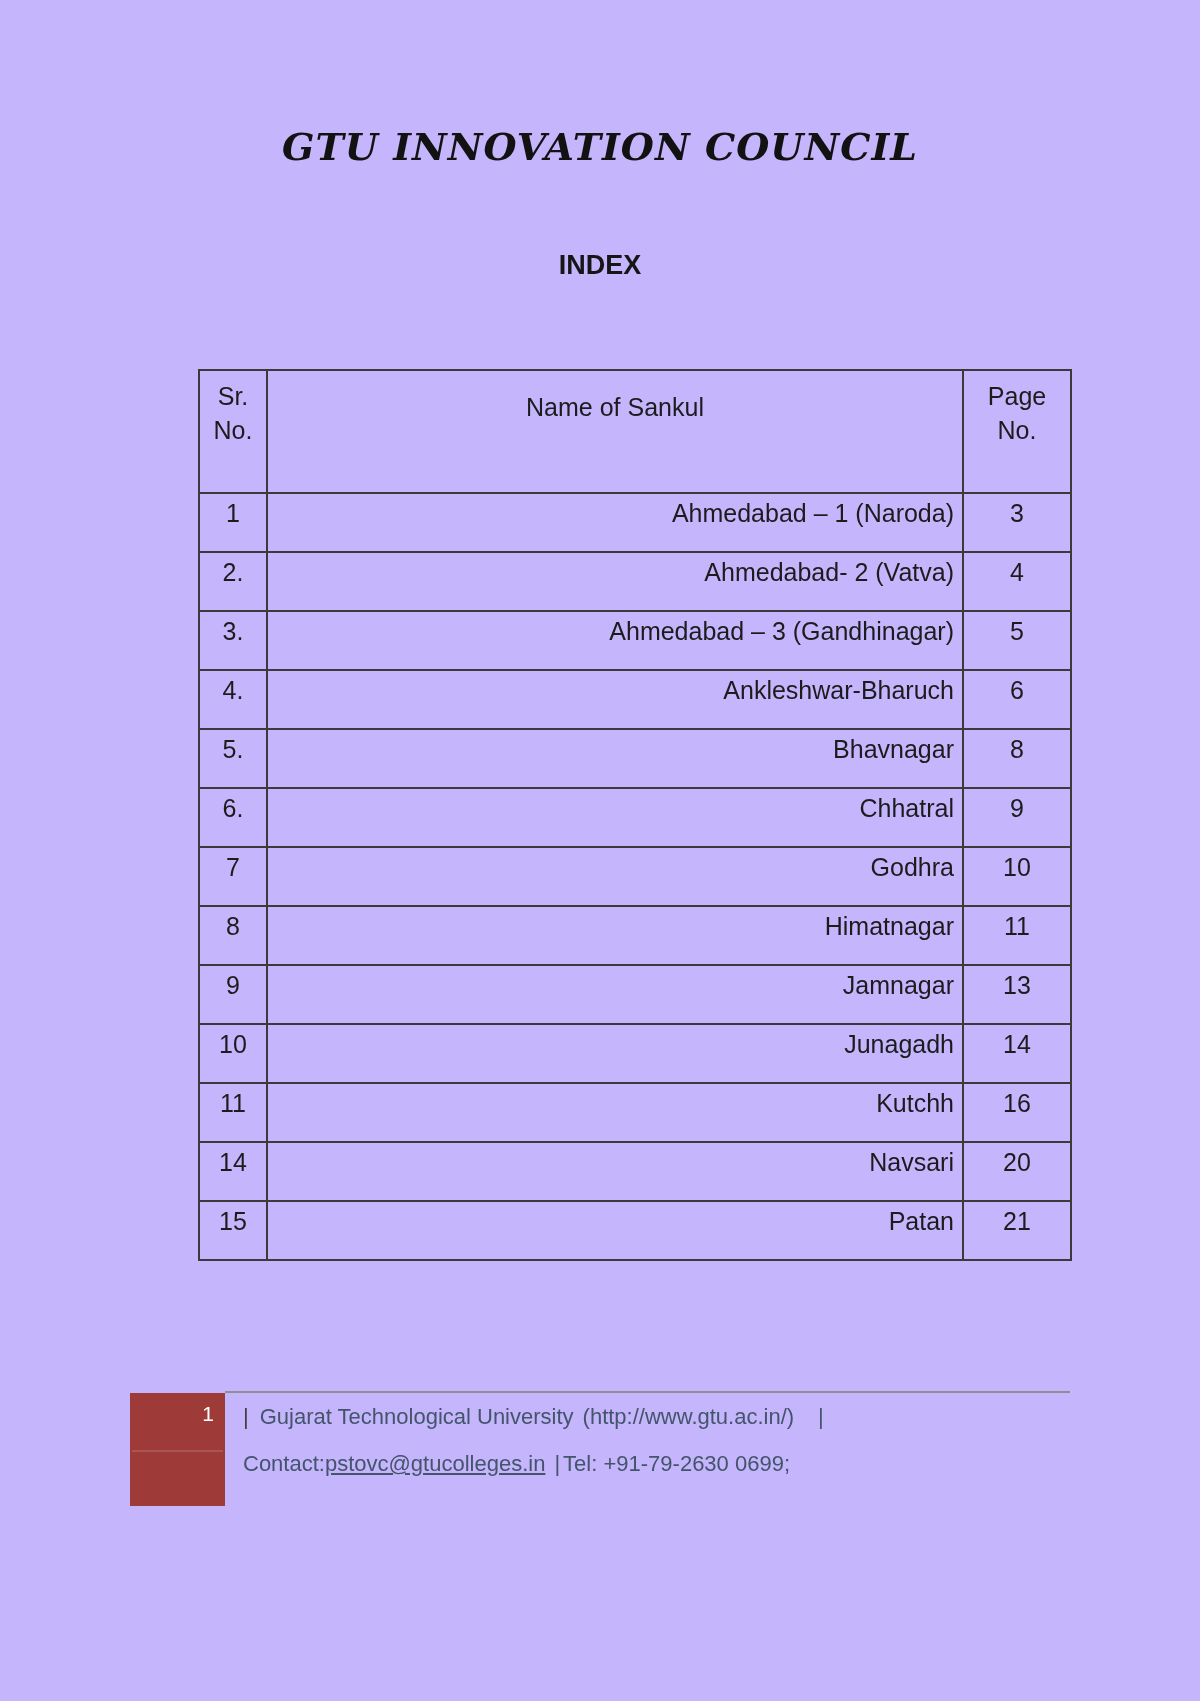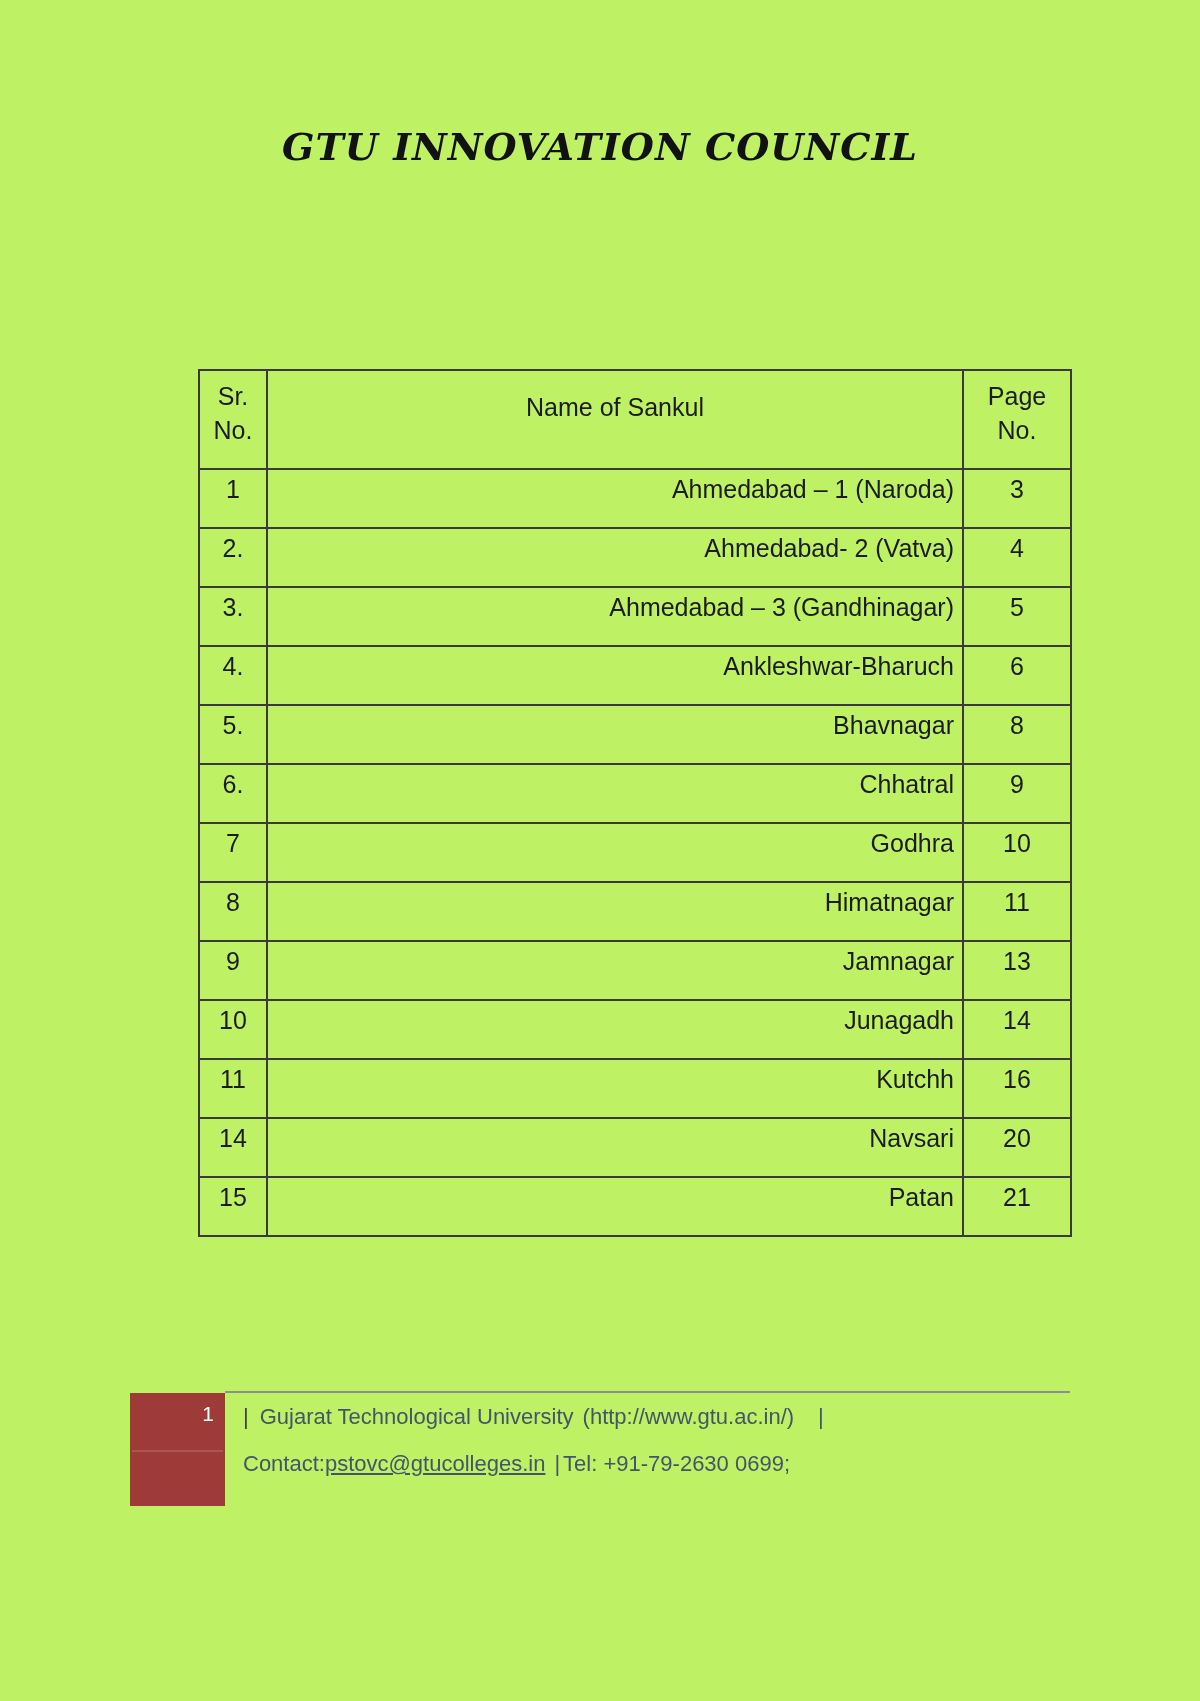--- a/index.html
+++ b/index.html
@@ -1,20 +1,20 @@
 <!DOCTYPE html>
 <html><head>
 <meta charset="utf-8">
 <style>
   html, body { margin: 0; padding: 0; background: #ffffff; }
   .page {
     position: relative;
     width: 1200px;
     height: 1701px;
-    background: #bef264;
+    background: #c4b5fd;
     font-family: "Liberation Sans", sans-serif;
     color: #1c1c1c;
     overflow: hidden;
   }
 
   
   .doc-title {
     position: absolute;
     top: 124px;
     left: 0;
@@ -48,21 +48,21 @@
     table-layout: fixed;
     font-size: 25px;
     color: #1c1c1c;
   }
   .index-table th, .index-table td {
     border: 2px solid #3a3a3a;
     font-weight: 400;
     overflow: hidden;
     white-space: nowrap;
   }
-  .index-table thead tr { height: 99px; }
+  .index-table thead tr { height: 123px; }
   .index-table tbody tr { height: 59px; }
   .th-sr, .th-page {
     vertical-align: top;
     text-align: center;
     padding-top: 8px;
     line-height: 34px;
   }
   .th-name {
     vertical-align: top;
     text-align: center;
@@ -131,20 +131,21 @@
   .footer-line2 .sep { margin-left: 9px; }
   .footer-line2 .tel { margin-left: 3px; }
 </style>
 </head>
 <body>
 
 <div class="page">
 
   <div class="doc-title">GTU INNOVATION COUNCIL</div>
 
+  <div class="index-heading">INDEX</div>
 
   <table class="index-table">
     <colgroup>
       <col style="width:68px">
       <col style="width:696px">
       <col style="width:108px">
     </colgroup>
     <thead>
       <tr>
         <th class="th-sr">

